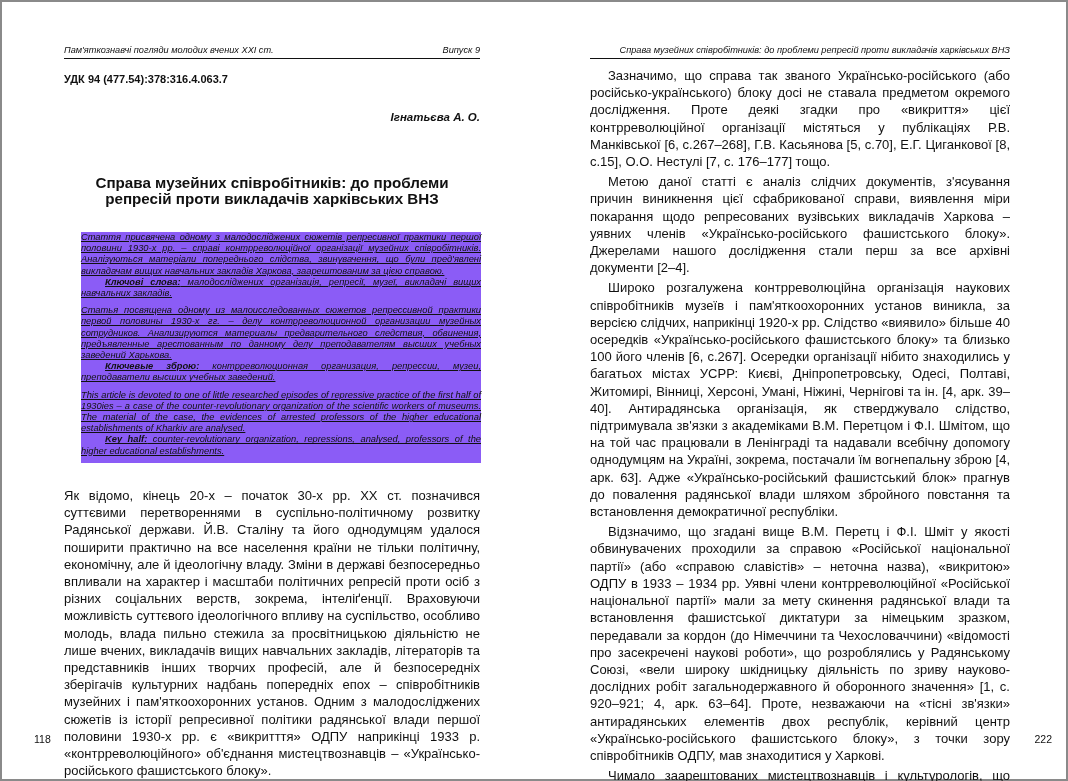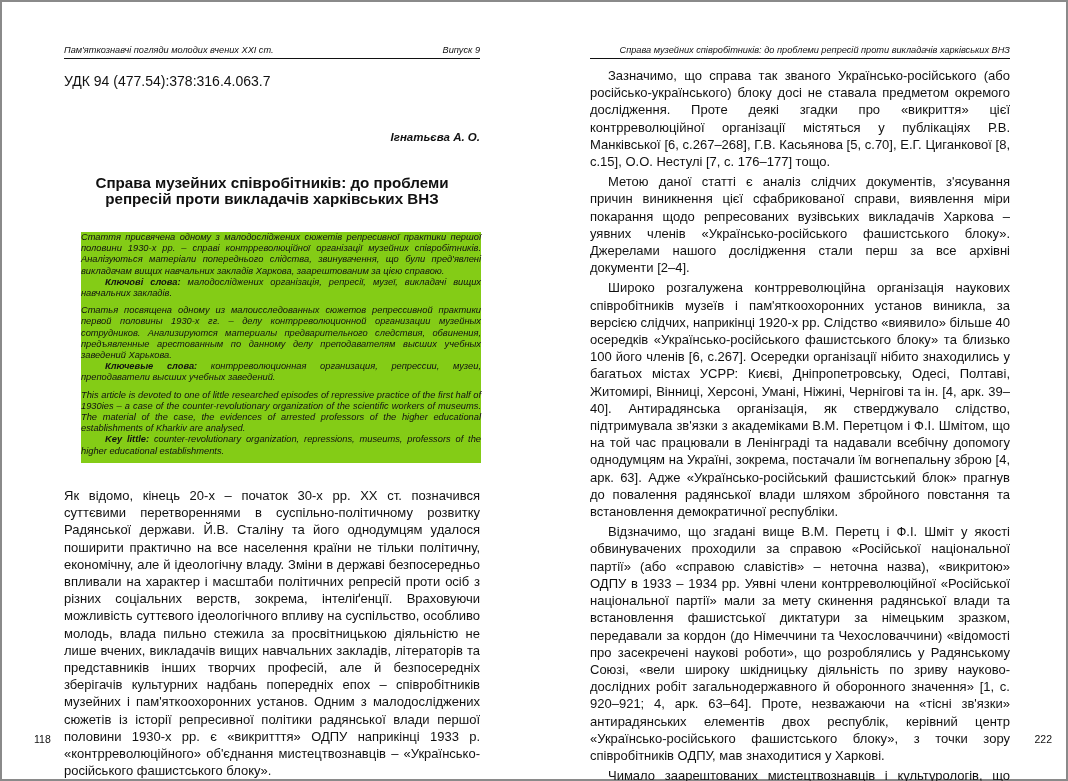--- a/index.html
+++ b/index.html
@@ -13,29 +13,29 @@
   }
   .page { position: absolute; top: 0; height: 625px; }
   .page.left { left: 64px; width: 416px; }
   .page.right { left: 590px; width: 420px; }
   .running-head {
     position: absolute; top: 44px; left: 0; right: 0; height: 14px;
     border-bottom: 1px solid #111; font-style: italic; font-size: 9.2px;
     line-height: 13px; display: flex; justify-content: space-between;
   }
   .page.right .running-head { justify-content: flex-end; }
-  .udk { position: absolute; top: 73px; left: 0; font-weight: normal; font-size: 14px; }
-  .author { position: absolute; top: 131px; right: 0; font-weight: bold; font-style: italic; font-size: 11.5px; margin-left: 28px; }
+  .udk { position: absolute; top: 73px; left: 0; font-weight: bold; font-size: 11px; }
+  .author { position: absolute; top: 111px; right: 0; font-weight: bold; font-style: italic; font-size: 11.5px; margin-left: 28px; }
   .title {
     position: absolute; top: 175px; left: 0; right: 0; text-align: center;
     font-weight: bold; font-size: 15.2px; line-height: 16px;
   }
   .abstracts {
-    position: absolute; top: 232px; left: 17px; width: 400px; background: #84cc16;
-    font-style: italic; font-size: 9.3px; line-height: 11.2px; text-align: justify;
+    position: absolute; top: 232px; left: 17px; width: 400px; background: #8b5cf6;
+    font-style: italic; font-size: 9.3px; line-height: 11.2px; text-align: justify; text-decoration: underline;
   }
   .abstract-block { margin: 0 0 6px 0; }
   .abstract-block b { font-weight: bold; margin-left: 24px; }
   .body-text {
     position: absolute; left: 0; right: 0; font-size: 13px; line-height: 17.2px;
     text-align: justify; text-align-last: left;
   }
   .page.left .body-text { top: 487px; }
   .page.right .body-text { top: 67px; }
   .body-text p { margin: 0; text-indent: 0; }
@@ -58,25 +58,25 @@
   <div class="author">Ігнатьєва А. О.</div>
   <div class="title">Справа музейних співробітників: до проблеми репресій проти викладачів харківських ВНЗ</div>
 
   <div class="abstracts">
     <div class="abstract-block">
       <span>Стаття присвячена одному з малодосліджених сюжетів репресивної практики першої половини 1930-х рр. – справі контрреволюційної організації музейних співробітників. Аналізуються матеріали попереднього слідства, звинувачення, що були пред'явлені викладачам вищих навчальних закладів Харкова, заарештованим за цією справою.</span><br>
       <b>Ключові слова:</b><span> малодосліджених організація, репресії, музеї, викладачі вищих навчальних закладів.</span>
     </div>
     <div class="abstract-block">
       <span>Статья посвящена одному из малоисследованных сюжетов репрессивной практики первой половины 1930-х гг. – делу контрреволюционной организации музейных сотрудников. Анализируются материалы предварительного следствия, обвинения, предъявленные арестованным по данному делу преподавателям высших учебных заведений Харькова.</span><br>
-      <b>Ключевые слова:</b><span> контрреволюционная организация, репрессии, музеи, преподаватели высших учебных заведений.</span>
+      <b>Ключевые зброю:</b><span> контрреволюционная организация, репрессии, музеи, преподаватели высших учебных заведений.</span>
     </div>
     <div class="abstract-block">
       <span>This article is devoted to one of little researched episodes of repressive practice of the first half of 1930ies – a case of the counter-revolutionary organization of the scientific workers of museums. The material of the case, the evidences of arrested professors of the higher educational establishments of Kharkiv are analysed.</span><br>
-      <b>Key little:</b><span> counter-revolutionary organization, repressions, museums, professors of the higher educational establishments.</span>
+      <b>Key half:</b><span> counter-revolutionary organization, repressions, analysed, professors of the higher educational establishments.</span>
     </div>
   </div>
 
   <div class="body-text">
     <p>Як відомо, кінець 20-х – початок 30-х рр. ХХ ст. позначився суттєвими перетвореннями в суспільно-політичному розвитку Радянської держави. Й.В. Сталіну та його однодумцям удалося поширити практично на все населення країни не тільки політичну, економічну, але й ідеологічну владу. Зміни в державі безпосередньо впливали на характер і масштаби політичних репресій проти осіб з різних соціальних верств, зокрема, інтеліґенції. Враховуючи можливість суттєвого ідеологічного впливу на суспільство, особливо молодь, влада пильно стежила за просвітницькою діяльністю не лише вчених, викладачів вищих навчальних закладів, літераторів та представників інших творчих професій, але й безпосередніх зберігачів культурних надбань попередніх епох – співробітників музейних і пам'яткоохоронних установ. Одним з малодосліджених сюжетів із історії репресивної політики радянської влади першої половини 1930-х рр. є «викритття» ОДПУ наприкінці 1933 р. «контрреволюційного» об'єднання мистецтвознавців – «Українсько-російського фашистського блоку».</p>
   </div>
 
   <div class="page-number">118</div>
 </div>
 

